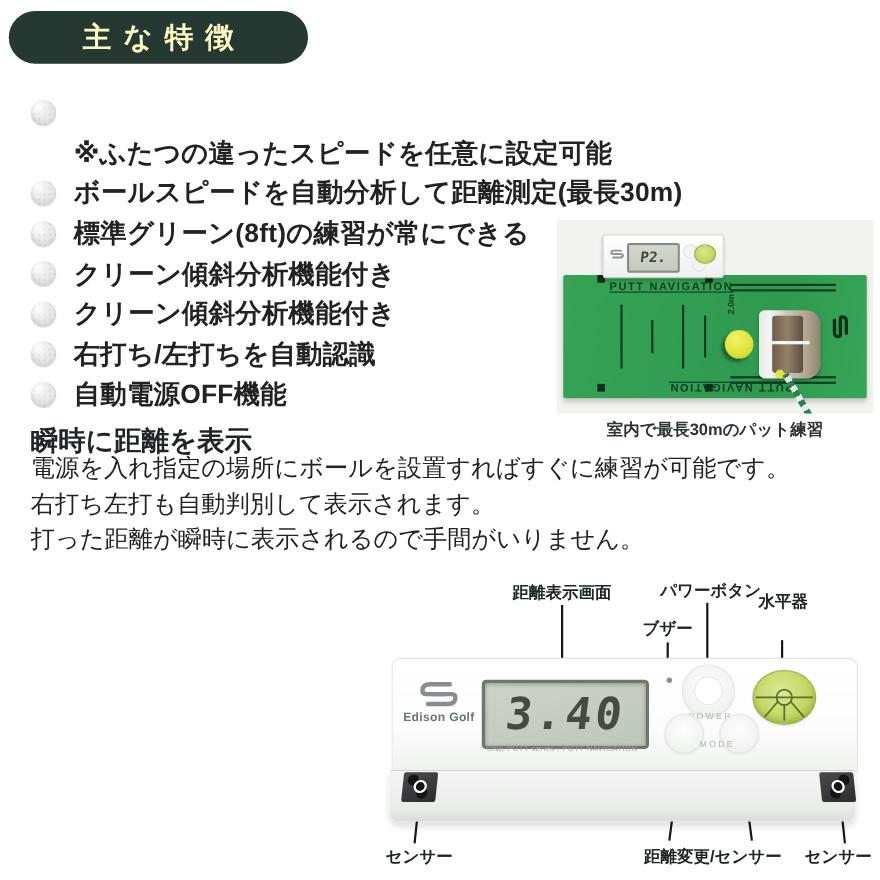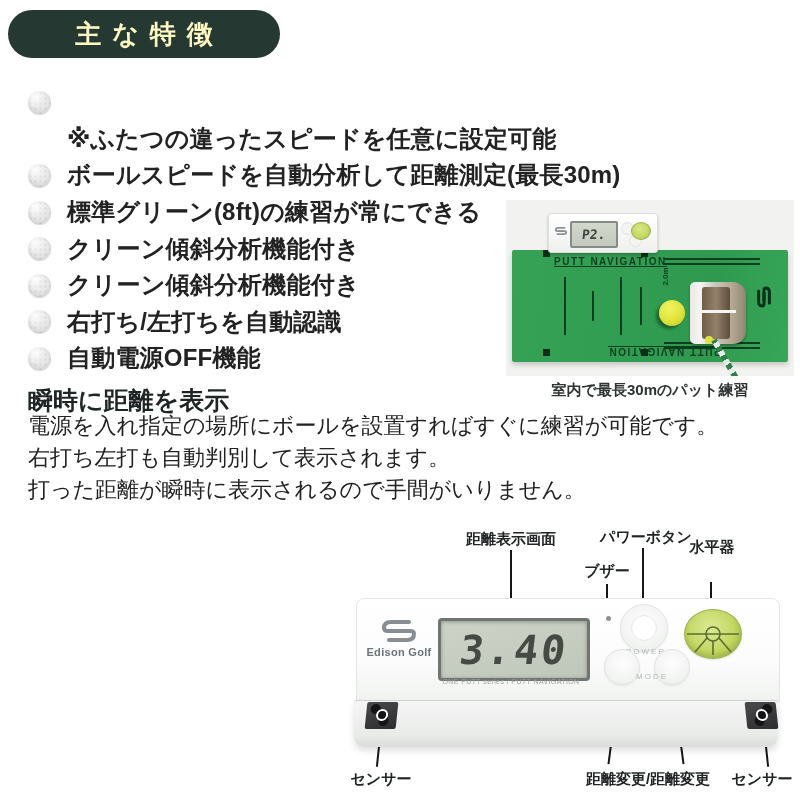--- a/index.html
+++ b/index.html
@@ -274,21 +274,21 @@
       <div class="para-line">右打ち左打も自動判別して表示されます。</div>
 
       <div class="para-line">打った距離が瞬時に表示されるので手間がいりません。</div>
     </div>
 
   <span class="dg-label" style="left:511px;top:530px;">距離表示画面</span>
   <span class="dg-label" style="left:646px;top:528px;">パワーボタン</span>
   <span class="dg-label" style="left:607px;top:562px;">ブザー</span>
   <span class="dg-label" style="left:712px;top:538px;">水平器</span>
   <span class="dg-label" style="left:381px;top:770px;">センサー</span>
-  <span class="dg-label" style="left:648px;top:770px;">距離変更/距離変更</span>
+  <span class="dg-label" style="left:648px;top:770px;">距離変更/センサー</span>
   <span class="dg-label" style="left:762px;top:770px;">センサー</span>
 
   <span class="dg-line" style="left:510px;top:550px;height:82px;"></span>
   <span class="dg-line" style="left:642px;top:548px;height:75px;"></span>
   <span class="dg-line" style="left:606px;top:584px;height:24px;"></span>
   <span class="dg-line" style="left:710px;top:582px;height:47px;"></span>
   <span class="dg-line" style="left:381px;top:718px;height:49px;transform:rotate(6deg);"></span>
   <span class="dg-line" style="left:762px;top:718px;height:49px;transform:rotate(-6deg);"></span>
   <span class="dg-line" style="left:620px;top:669px;height:96px;transform:rotate(7.5deg);"></span>
   <span class="dg-line" style="left:670px;top:669px;height:96px;transform:rotate(-7.5deg);"></span>

